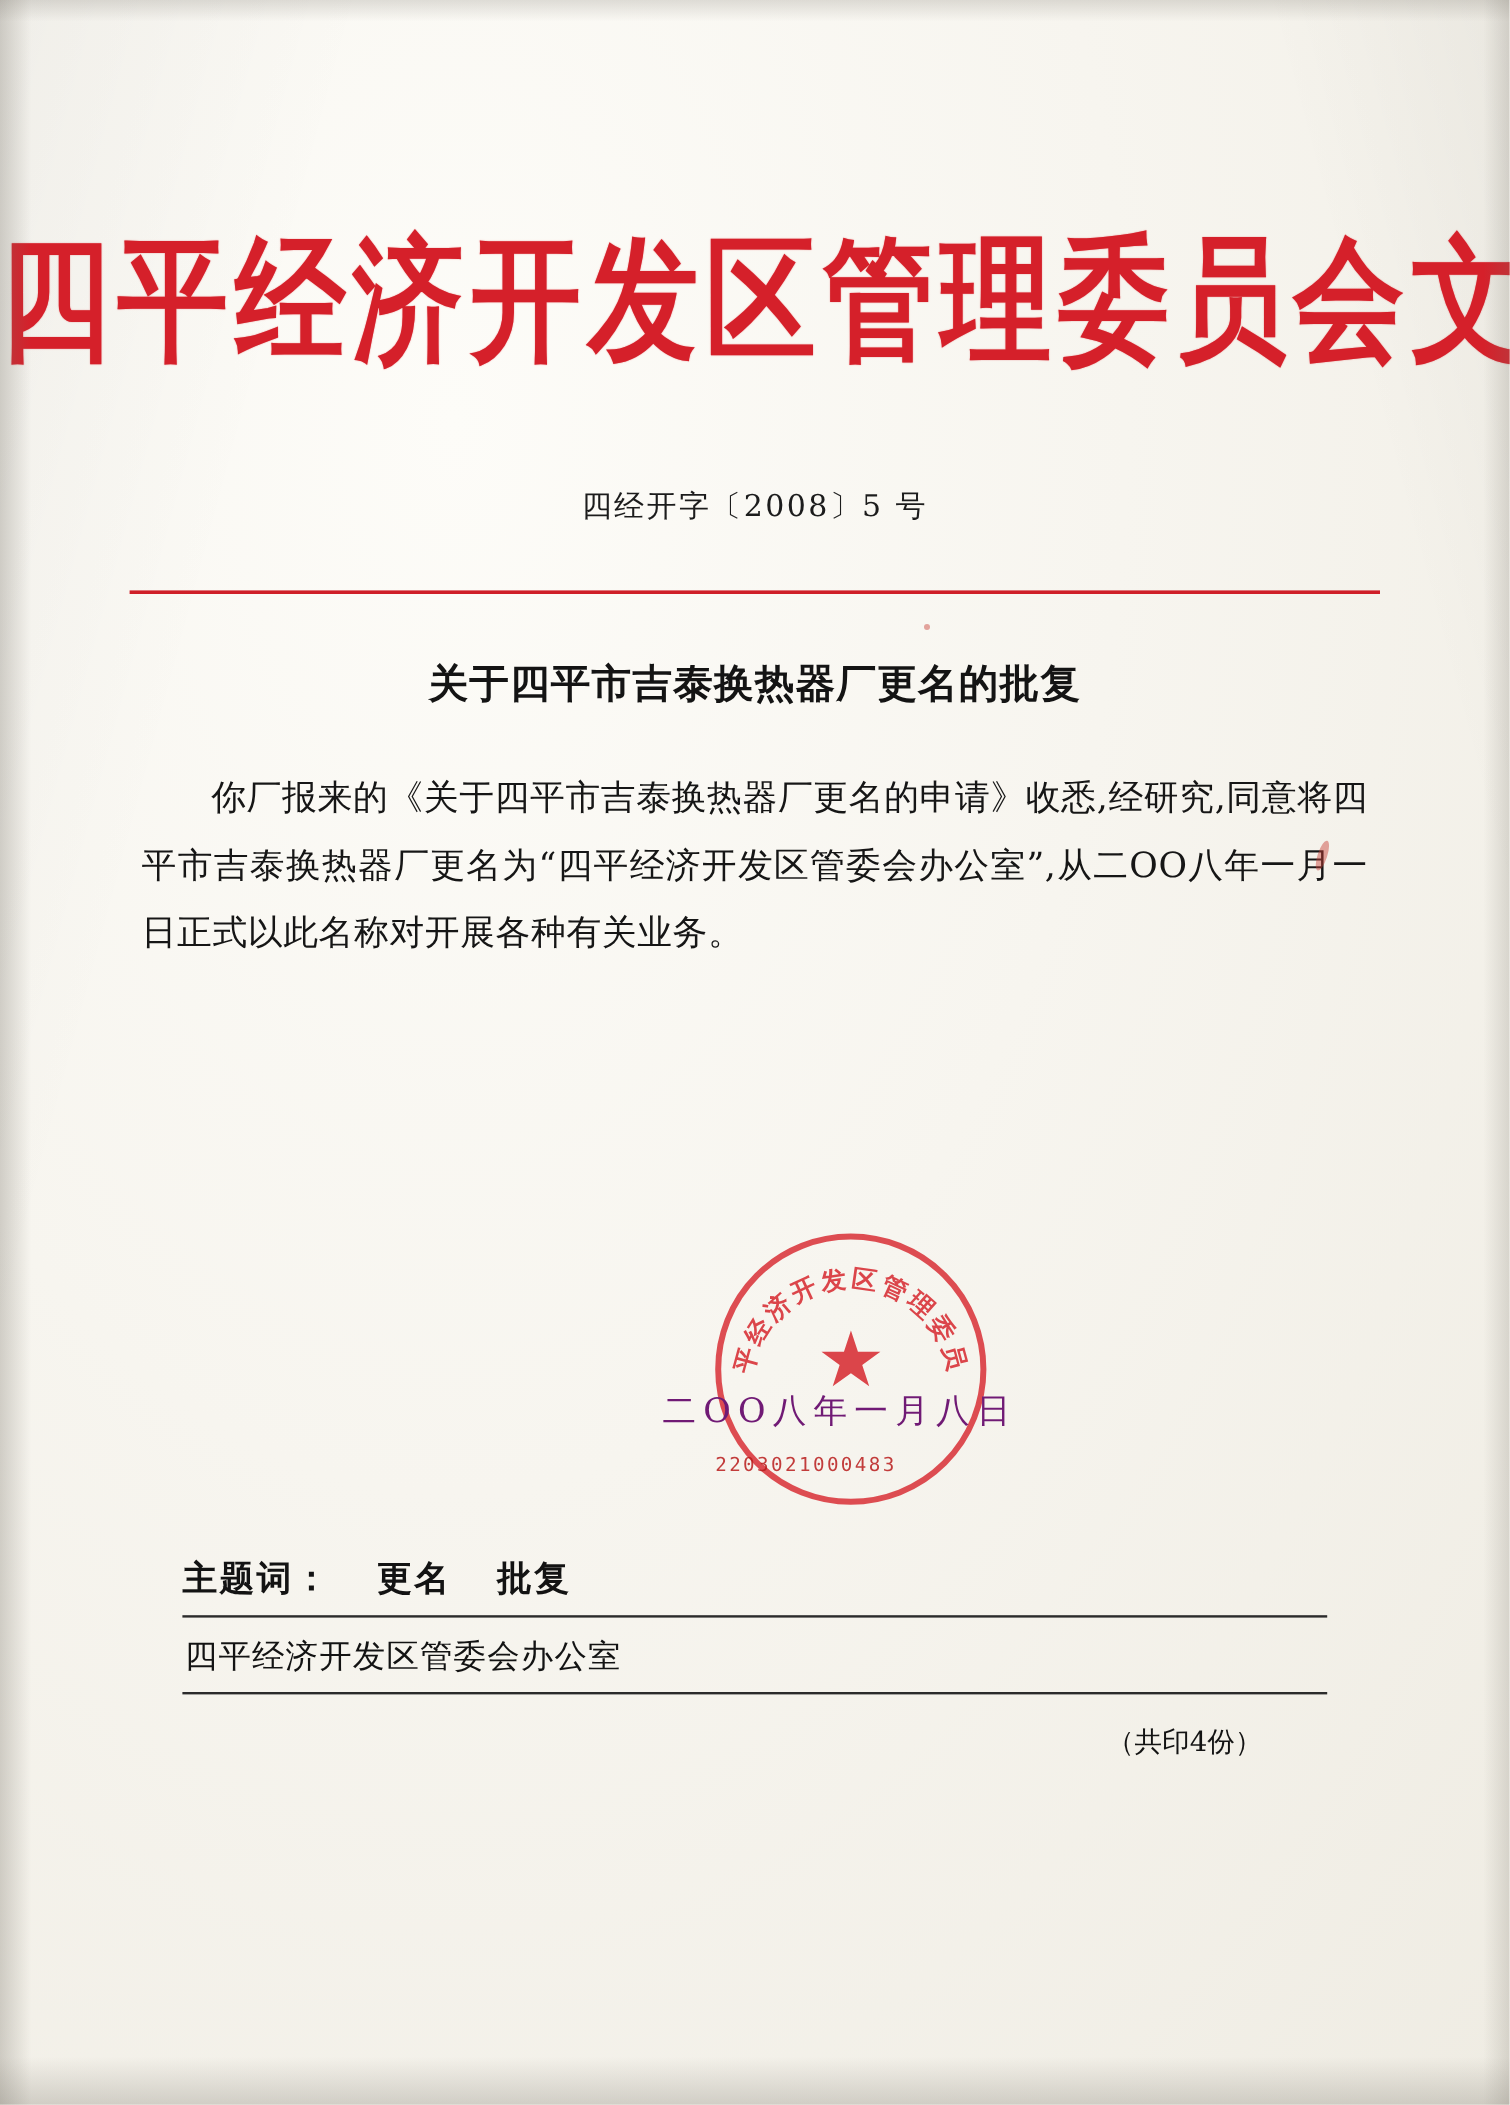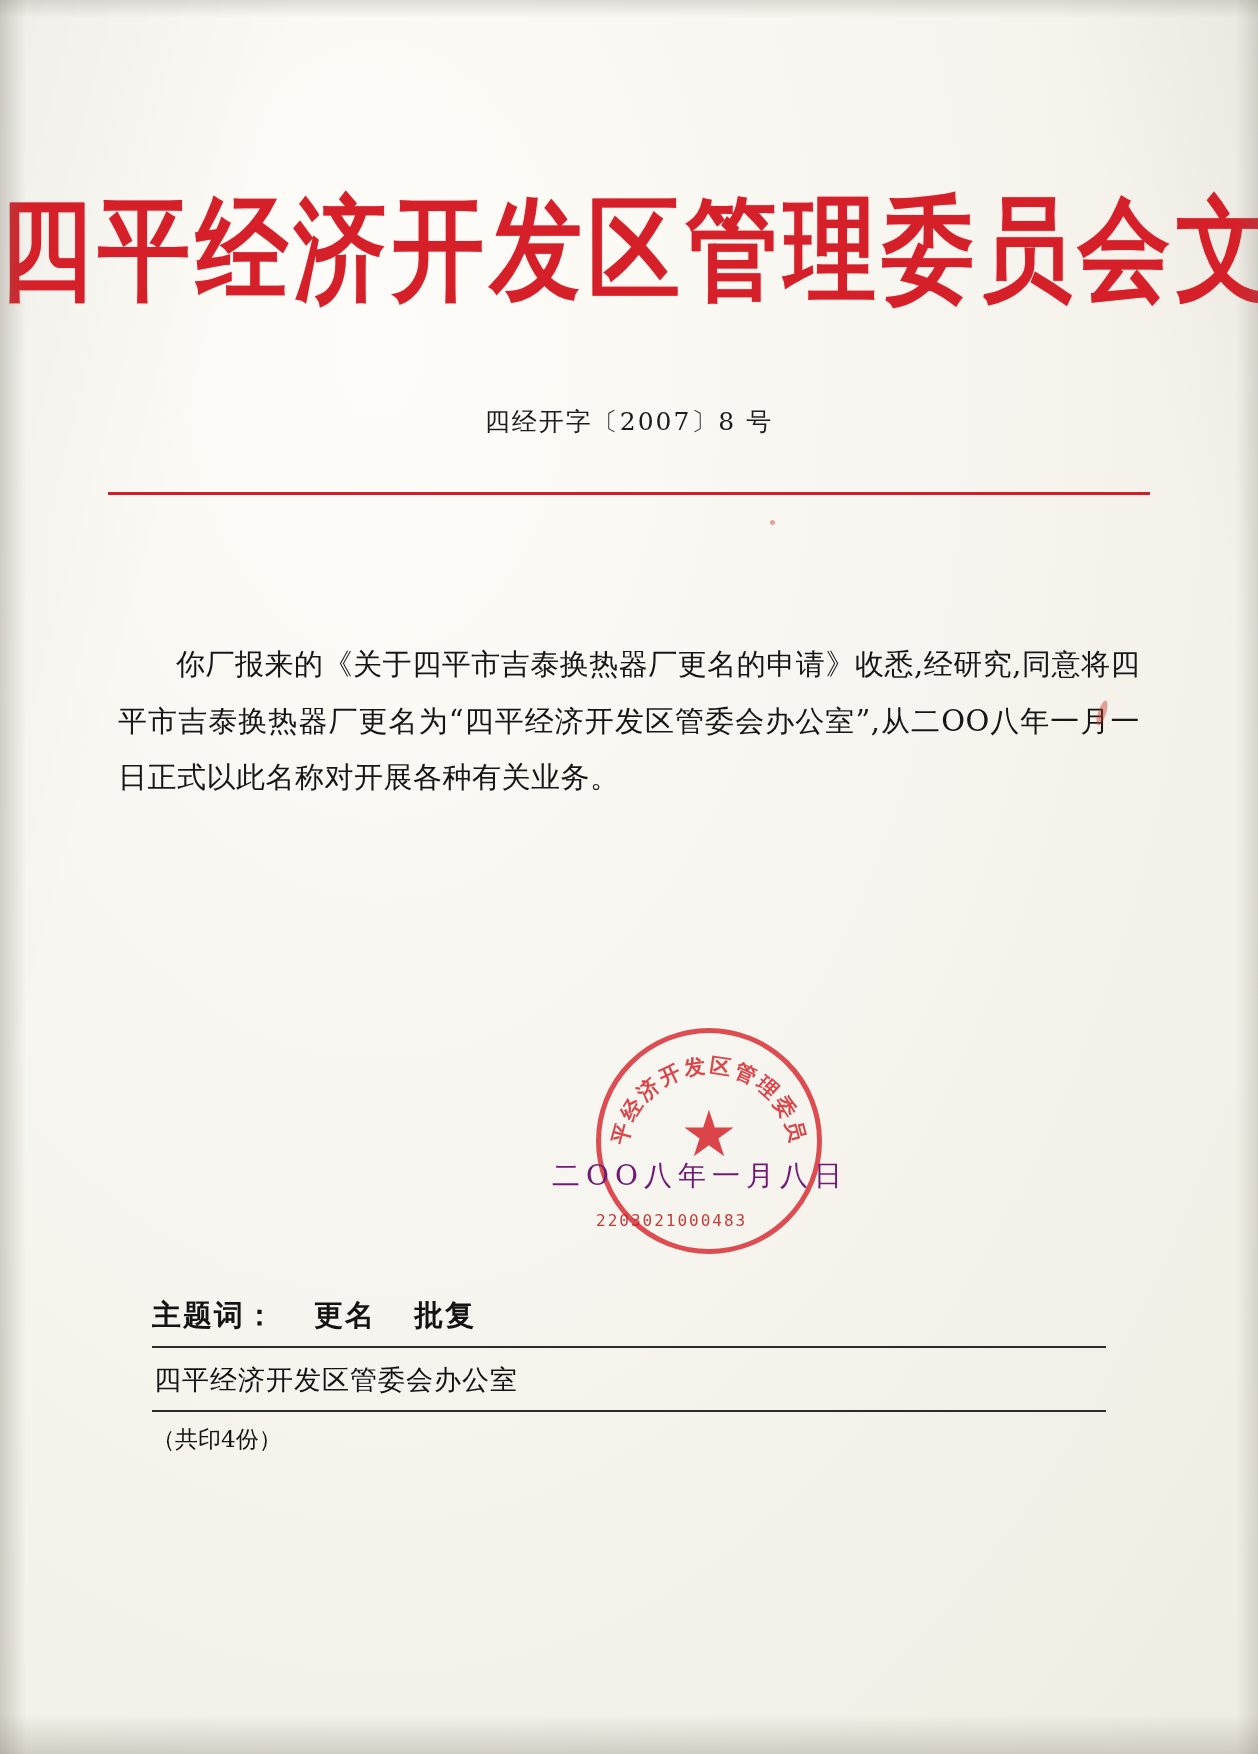--- a/index.html
+++ b/index.html
@@ -229,47 +229,48 @@
     display: flex;
     justify-content: space-between;
     align-items: baseline;
     font-family: "DejaVu Serif", "Liberation Serif", serif;
     font-size: 27px;
     color: #131313;
     padding: 14px 2px 12px 2px;
     letter-spacing: 1px;
   }
   .copies {
-    text-align: left;
+    text-align: right;
     font-family: "DejaVu Serif", "Liberation Serif", serif;
     font-size: 23px;
     color: #131313;
-    padding-top: 12px;
+    padding-top: 24px;
     padding-right: 54px;
   }
   .speck {
     position: absolute;
     background: rgba(200,60,50,0.45);
     border-radius: 50%;
     pointer-events: none;
   }
 </style>
 </head>
 <body>
 
 <div class="paper"></div>
 
 <div class="sheet">
 
   <div class="masthead">四平经济开发区管理委员会文件</div>
 
-  <div class="doc-number">四经开字〔2007〕8 号</div>
+  <div class="doc-number">四经开字〔2008〕5 号</div>
 
   <div class="red-rule"></div>
 
+  <div class="doc-title">关于四平市吉泰换热器厂更名的批复</div>
 
   <div class="body-block">
     <div class="para">你厂报来的《关于四平市吉泰换热器厂更名的申请》收悉,经研究,同意将四平市吉泰换热器厂更名为“四平经济开发区管委会办公室”,从二OO八年一月一日正式以此名称对开展各种有关业务。</div>
   </div>
 
   <div class="seal-wrap">
     <div class="seal"></div>
     <svg class="seal-arc-text" viewBox="0 0 226 226">
       <defs>
         <path id="arcpath" d="M 30,128 A 83,83 0 1 1 196,128" fill="none"></path>

